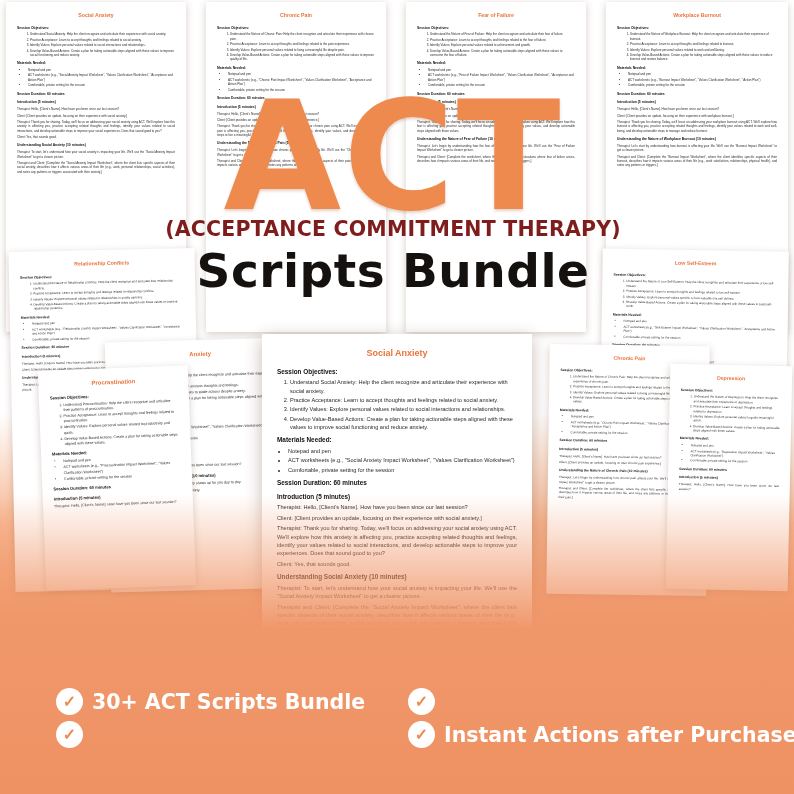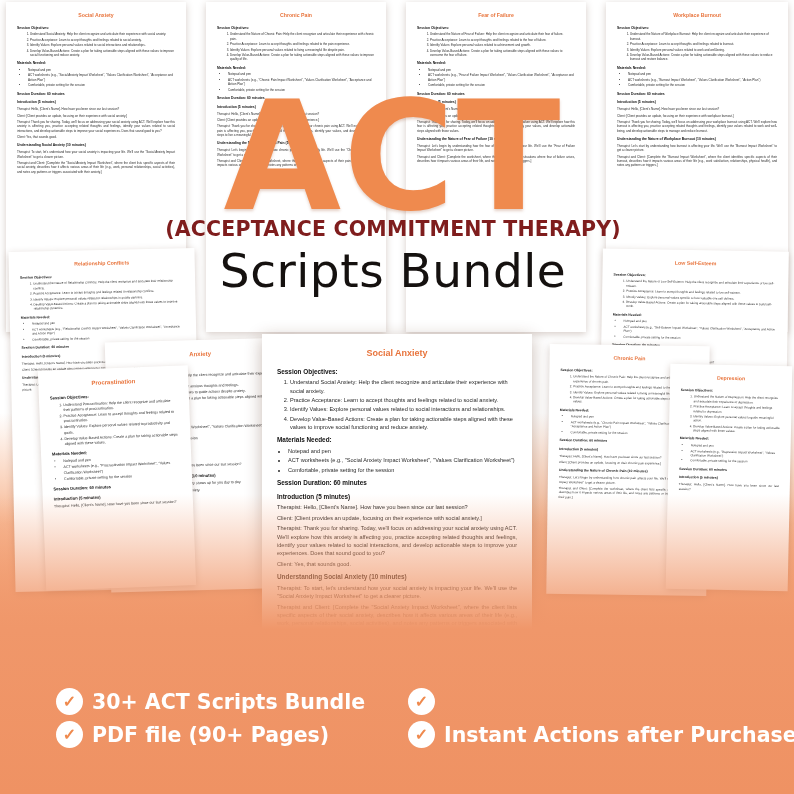--- a/index.html
+++ b/index.html
@@ -100,21 +100,21 @@
   .hero .sub {
     font-family:"DejaVu Sans", sans-serif;
     font-weight:bold;
     font-size:20.5px;
     color:#7f1d1d;
     letter-spacing:0.2px;
     margin-top:-6px;
   }
   .hero .bundle {
     font-family:"DejaVu Sans", sans-serif;
-    font-weight:normal;
+    font-weight:bold;
     font-size:47px;
     color:#15110f;
     margin-top:2px;
     letter-spacing:0.5px;
   }
 
   
   .features {
     position:absolute; left:0; right:0; bottom:46px;
     display:flex; flex-wrap:wrap;
@@ -419,19 +419,18 @@
 <div class="features">
   <div class="feature">
     <span class="check">✓</span>
     <span class="flabel">30+ ACT Scripts Bundle</span>
   </div>
   <div class="feature">
     <span class="check">✓</span>
   </div>
   <div class="feature">
     <span class="check">✓</span>
-    <span class="flabel">PDF file (90+ Pages)</span>
   </div>
   <div class="feature">
     <span class="check">✓</span>
     <span class="flabel">Instant Actions after Purchase</span>
   </div>
 </div>
 
 </body></html>

